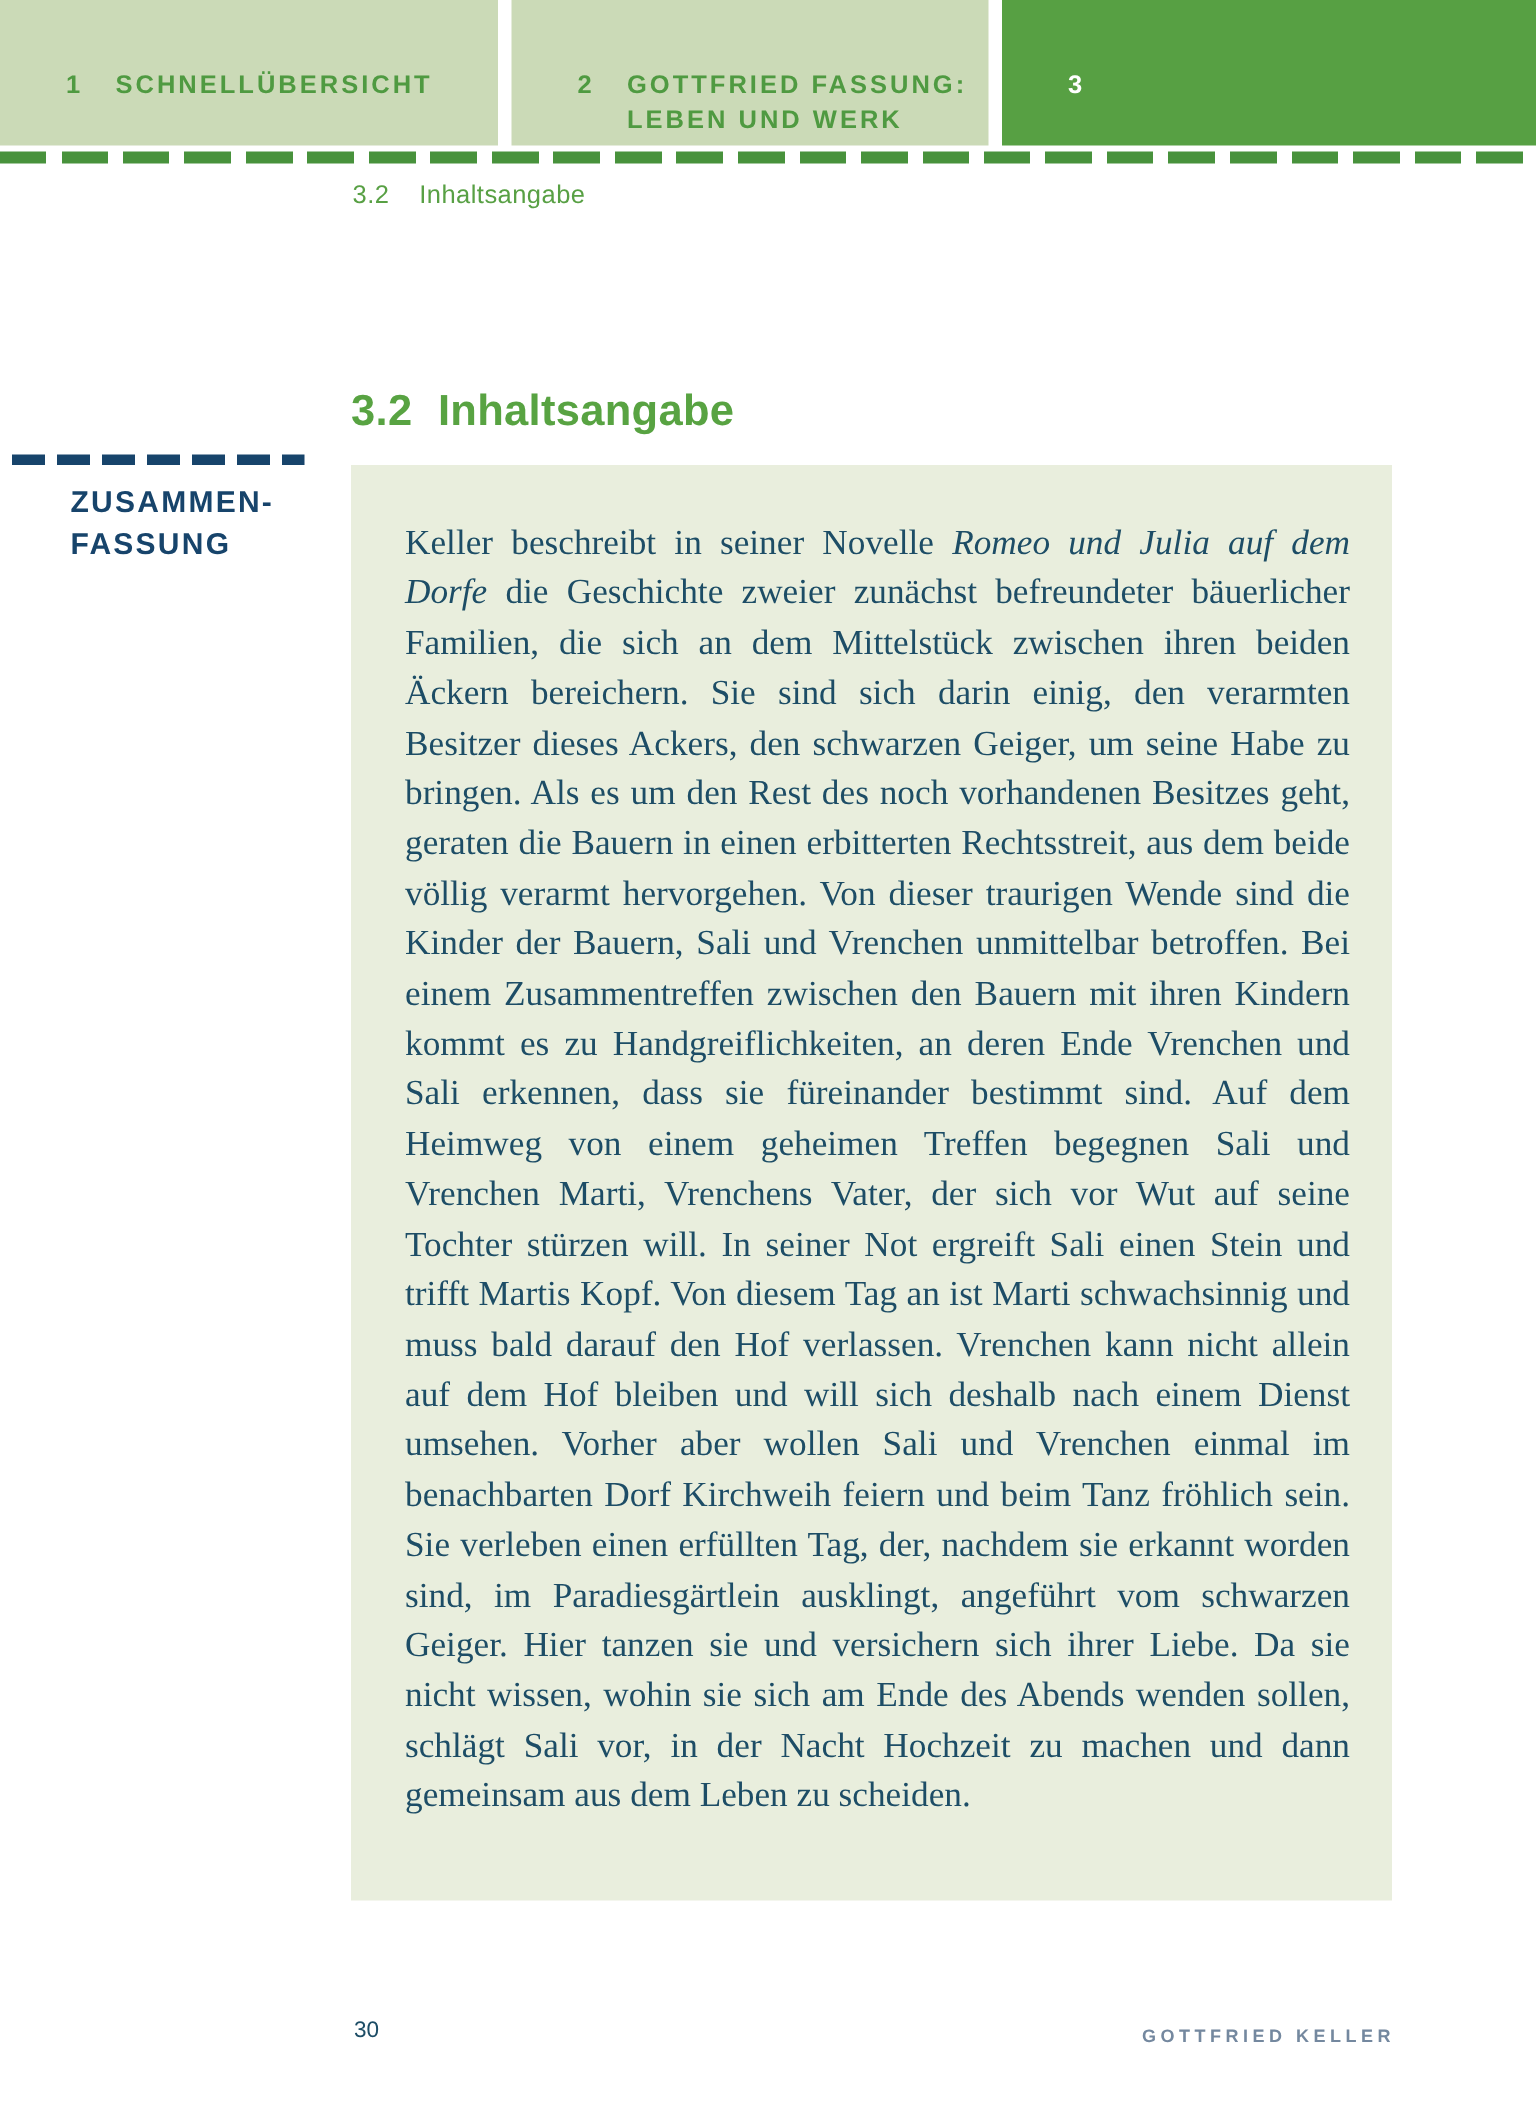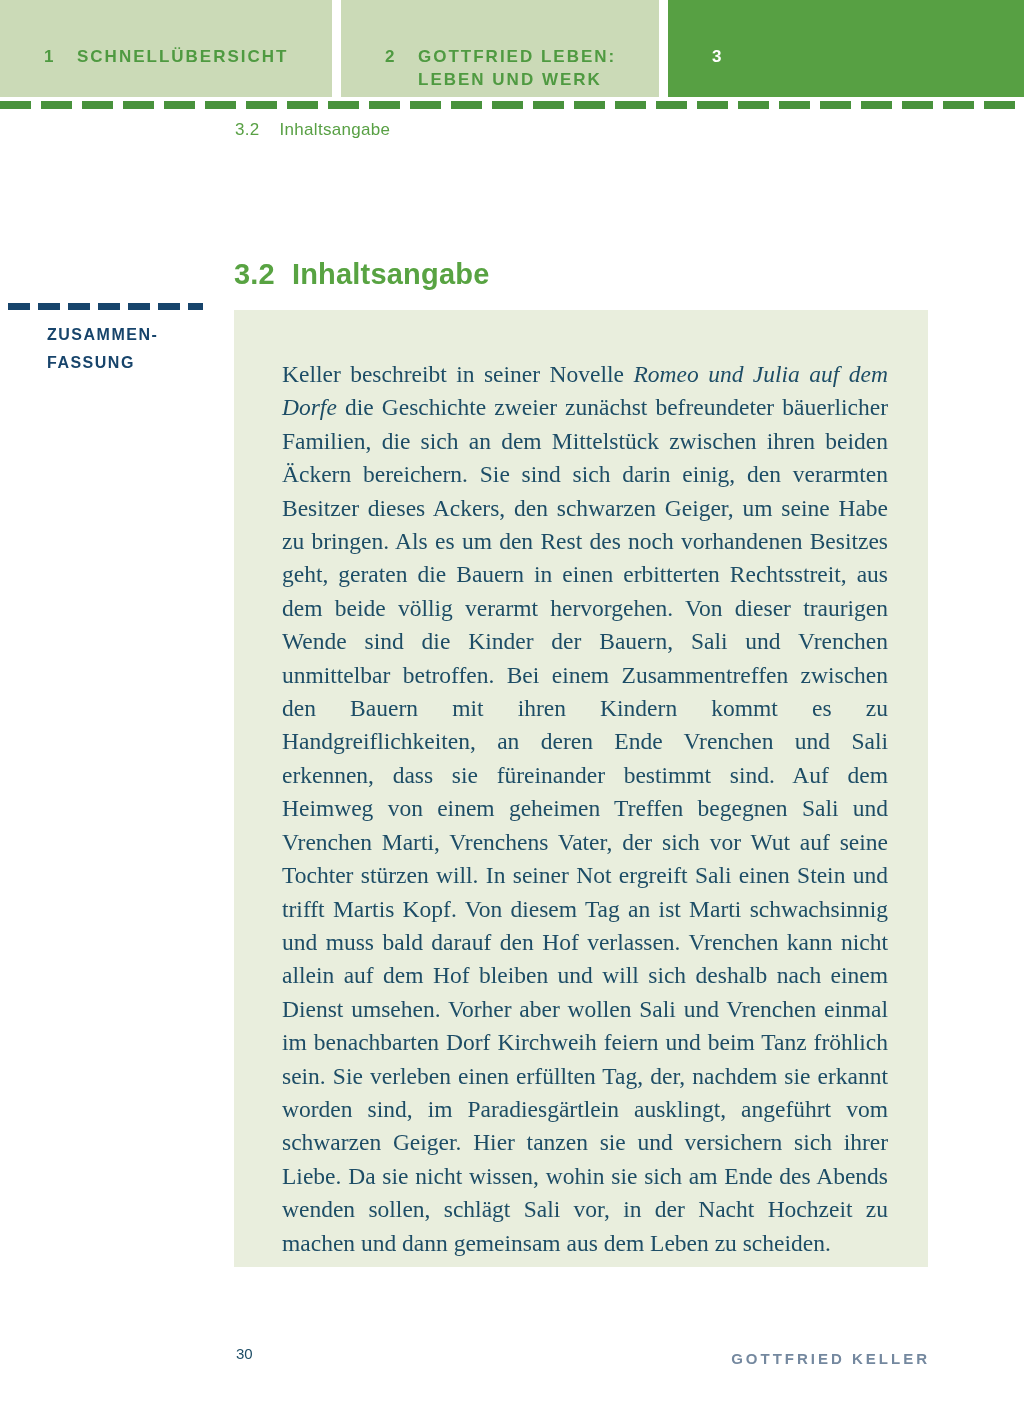--- a/index.html
+++ b/index.html
@@ -77,40 +77,40 @@
     top: 303px;
     width: 195px;
     height: 7px;
     background: repeating-linear-gradient(90deg, #17446b 0 22px, transparent 22px 30px);
   }
   .margin-label {
     position: absolute;
     left: 47px;
     top: 321px;
     font-weight: 700;
-    font-size: 16px;
+    font-size: 20px;
     line-height: 28px;
     letter-spacing: 1.5px;
     color: #17446b;
   }
   .margin-label span { display: block; }
 
   
   .summary-box {
     position: absolute;
     left: 234px;
     top: 310px;
     width: 694px;
     height: 957px;
     box-sizing: border-box;
     background: #e9eedd;
     padding: 32px 24px 0 32px;
   }
   .summary-text {
-    margin: 16px;
+    margin: 4px;
     font-family: "Liberation Serif", serif;
     font-size: 23.5px;
     line-height: 33.4px;
     color: #1d4d66;
     text-align: justify;
     hyphens: auto;
     -webkit-hyphens: auto;
   }
   .summary-text .italic { font-style: italic; }
 
@@ -120,21 +120,21 @@
     left: 236px;
     top: 1345px;
     font-size: 15px;
     color: #1d4d66;
   }
   .footer-book-title {
     position: absolute;
     right: 94px;
     top: 1350px;
     font-weight: 600;
-    font-size: 15px;
+    font-size: 12px;
     letter-spacing: 3px;
     color: #74889f;
     text-align: center;
   }
 </style>
 </head>
 <body>
 
 <div class="page">
 
@@ -144,21 +144,21 @@
       <span class="tab-lines">
         <span>SCHNELLÜBERSICHT</span>
       </span>
     </div>
   </div>
 
   <div class="tab tab-2">
     <div class="tab-inner">
       <span class="tab-number">2</span>
       <span class="tab-lines">
-        <span>GOTTFRIED LEBEN:</span>
+        <span>GOTTFRIED FASSUNG:</span>
         <span>LEBEN UND WERK</span>
       </span>
     </div>
   </div>
 
   <div class="tab tab-3">
     <div class="tab-inner">
       <span class="tab-number">3</span>
     </div>
   </div>

